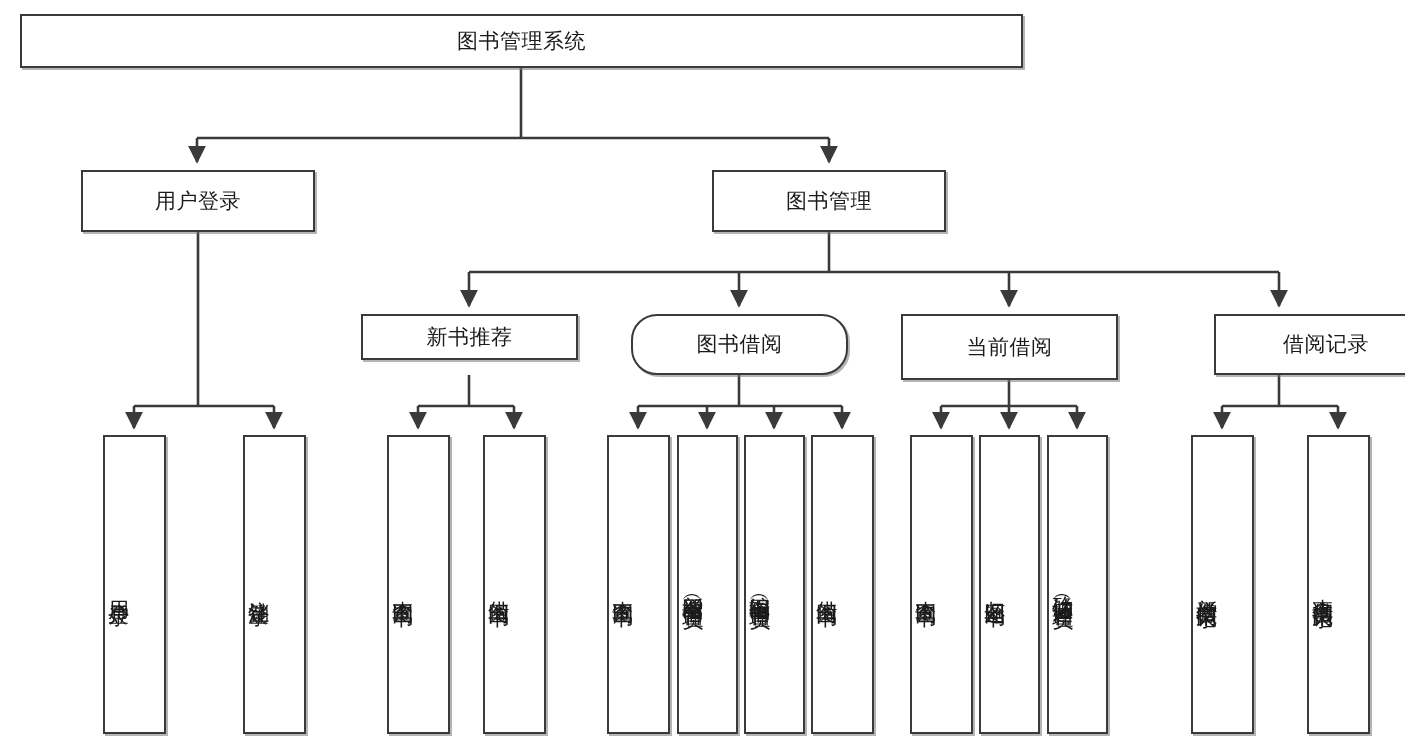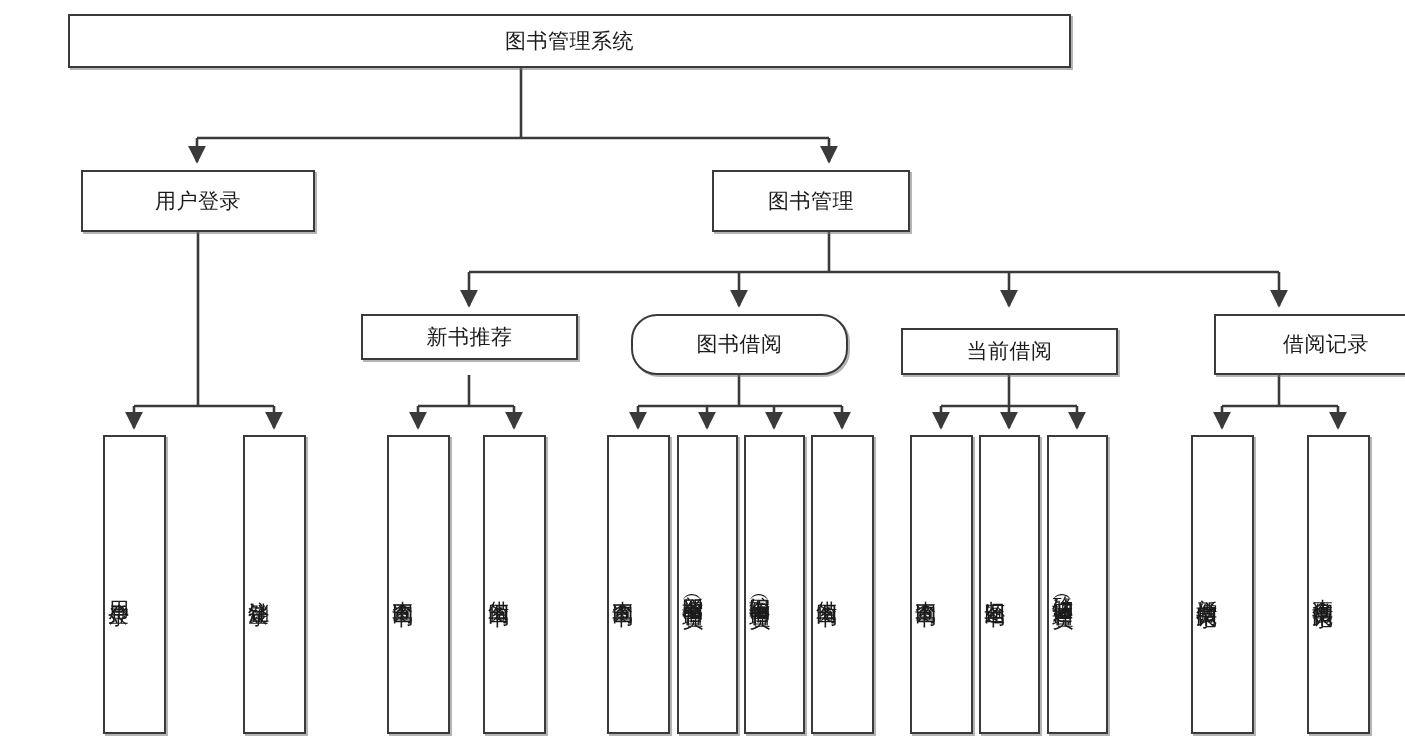--- a/index.html
+++ b/index.html
@@ -123,38 +123,38 @@
       <path d="M 1009 406 L 1009 428" marker-end="url(#arrow)"></path>
       <path d="M 1077 406 L 1077 428" marker-end="url(#arrow)"></path>
 
       <path d="M 1279 375 L 1279 406"></path>
       <path d="M 1222 406 L 1338 406"></path>
       <path d="M 1222 406 L 1222 428" marker-end="url(#arrow)"></path>
       <path d="M 1338 406 L 1338 428" marker-end="url(#arrow)"></path>
     </g>
   </svg>
 
-  <div class="node" style="left:20px; top:14px; width:1003px; height:54px;margin-left:48px;">
+  <div class="node" style="left:20px; top:14px; width:1003px; height:54px;">
     <span class="label">图书管理系统</span>
   </div>
 
   <div class="node" style="left:81px; top:170px; width:234px; height:62px;">
     <span class="label">用户登录</span>
   </div>
-  <div class="node" style="left:712px; top:170px; width:198px; height:62px;">
+  <div class="node" style="left:712px; top:170px; width:234px; height:62px;">
     <span class="label">图书管理</span>
   </div>
 
   <div class="node" style="left:361px; top:314px; width:217px; height:46px;">
     <span class="label">新书推荐</span>
   </div>
   <div class="node" style="left:631px; top:314px; width:217px; height:61px;border-radius:26px;">
     <span class="label">图书借阅</span>
   </div>
-  <div class="node" style="left:901px; top:328px; width:217px; height:47px;">
+  <div class="node" style="left:901px; top:314px; width:217px; height:66px;">
     <span class="label">当前借阅</span>
   </div>
   <div class="node" style="left:1170px; top:314px; width:224px; height:61px;margin-left:44px;">
     <span class="label">借阅记录</span>
   </div>
 
   <div class="node leaf" style="left:103px; top:435px; width:63px; height:299px;">
     <span class="label">用户登录</span>
   </div>
   <div class="node leaf" style="left:243px; top:435px; width:63px; height:299px;">

